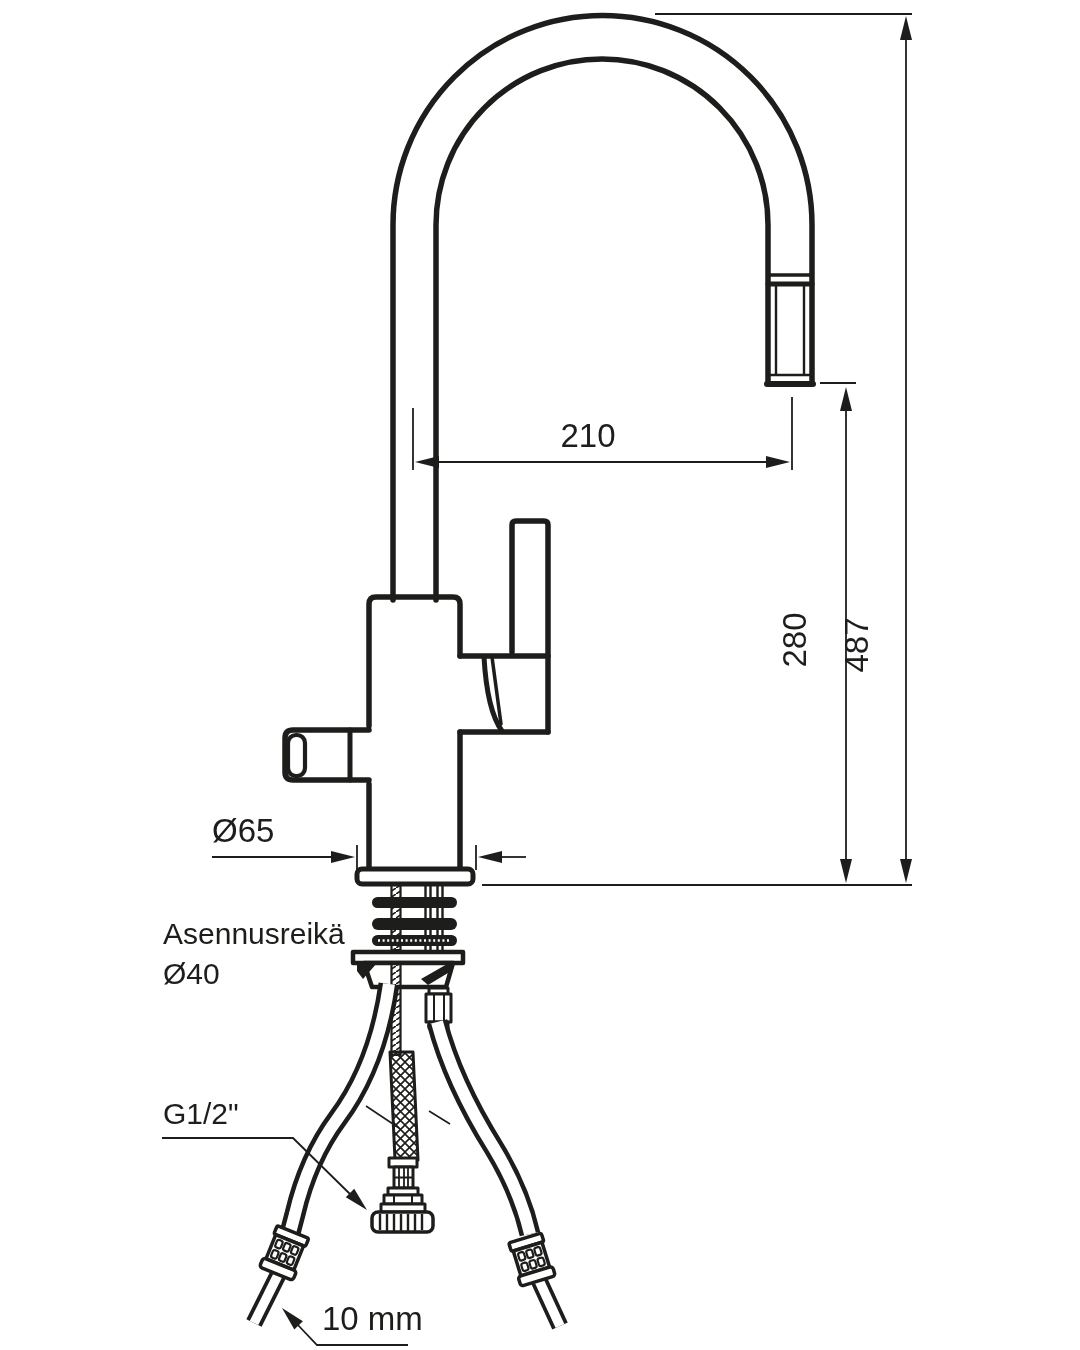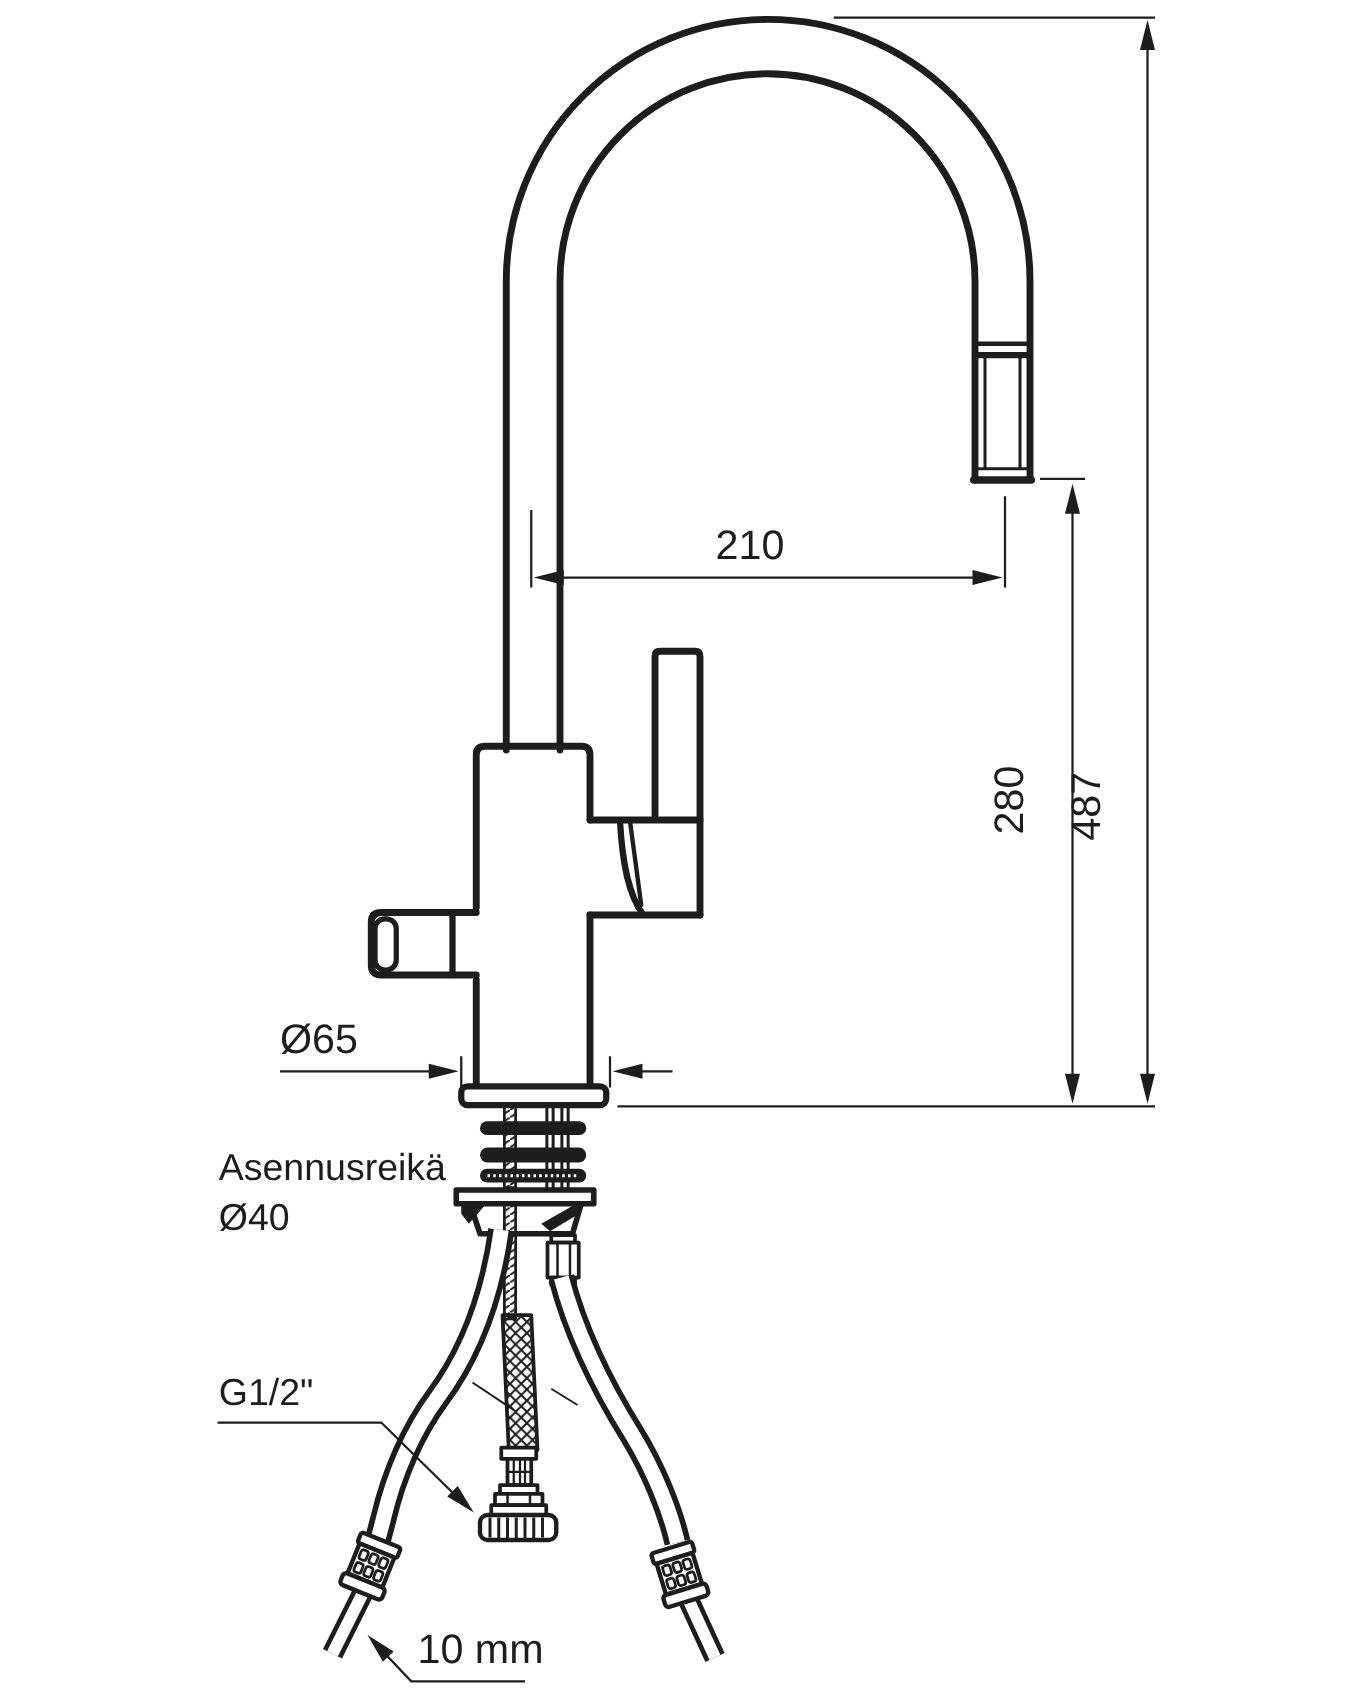--- a/index.html
+++ b/index.html
@@ -1,16 +1,16 @@
 <!DOCTYPE html>
 <html><head>
 <meta charset="utf-8">
 <style>
   html,body{margin:0;padding:0;background:#ffffff;}
-  .page{position:relative;width:912px;height:1350px;background:#fff;overflow:hidden;padding-left:12px;}
+  .page{position:relative;width:912px;height:1350px;background:#fff;overflow:hidden;}
   svg{display:block;}
   text{font-family:"Liberation Sans", sans-serif;fill:#1d1d1b;}
   .dimtext{font-size:33px;}
   .labeltext{font-size:30px;}
 </style>
 </head>
 <body>
 
 <div class="page">
 <svg width="1080" height="1350" viewBox="0 0 1080 1350">

